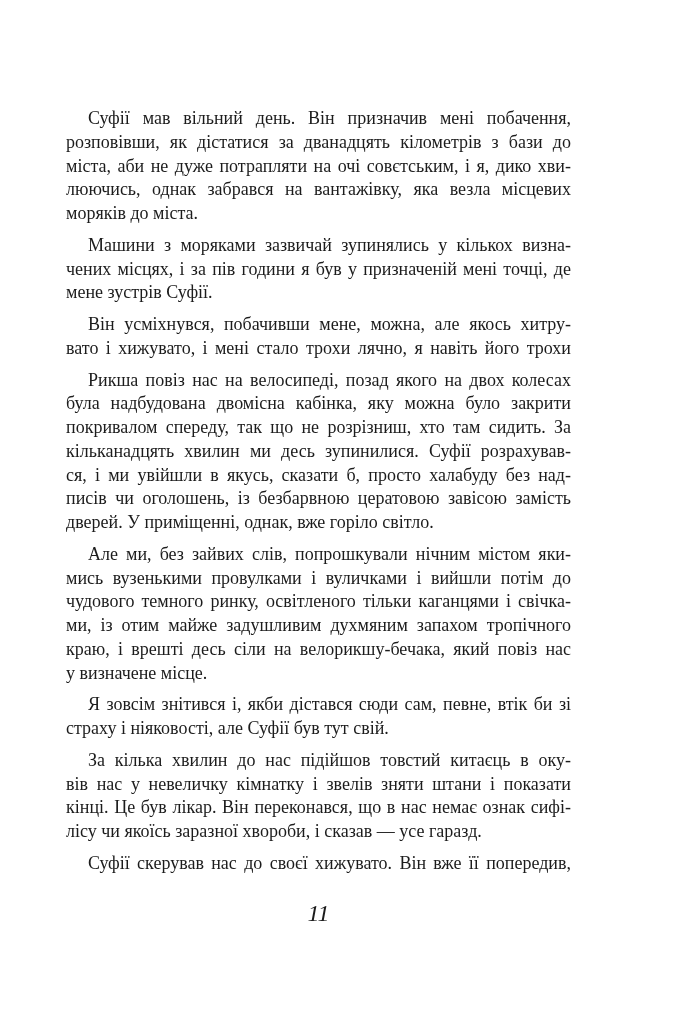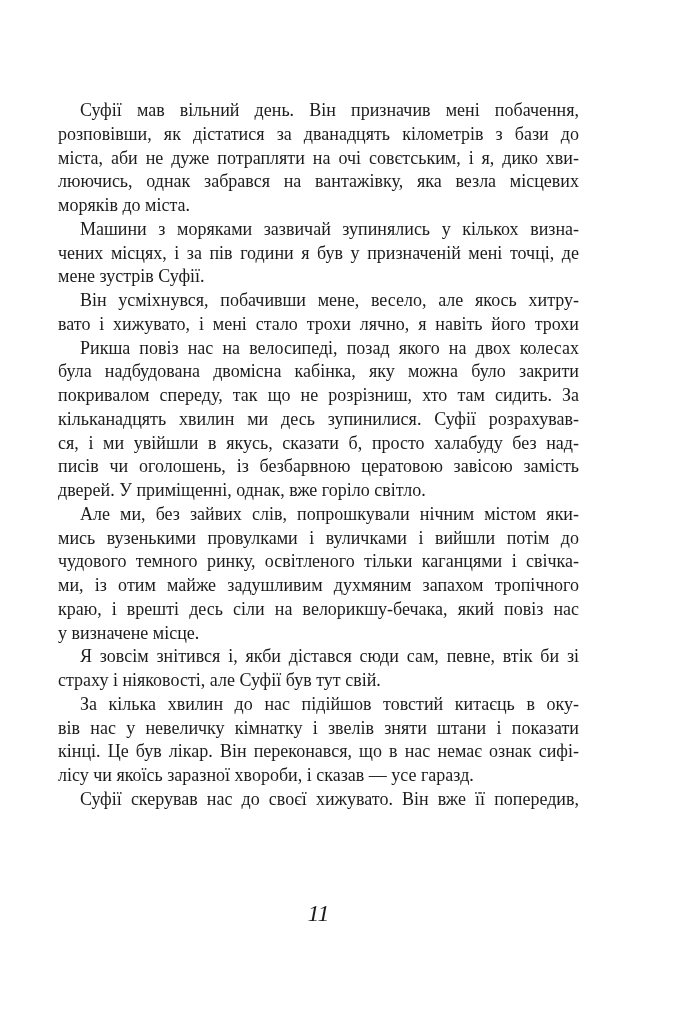--- a/index.html
+++ b/index.html
@@ -22,21 +22,21 @@
   .text-block {
     position: absolute;
     left: 58px;
     top: 99px;
     width: 521px;
     font-size: 18px;
     line-height: 23.75px;
     color: #1c1c1c;
   }
   .paragraph {
-    margin: 0;
+    margin: 8px;
     padding: 0;
   }
   .line {
     text-align: justify;
     text-align-last: justify;
   }
   .line.first {
     text-indent: 22px;
   }
   .line.last {
@@ -65,21 +65,21 @@
         <div class="line">міста, аби не дуже потрапляти на очі совєтським, і я, дико хви-</div>
         <div class="line">люючись, однак забрався на вантажівку, яка везла місцевих</div>
         <div class="line last">моряків до міста.</div>
       </div>
       <div class="paragraph">
         <div class="line first">Машини з моряками зазвичай зупинялись у кількох визна-</div>
         <div class="line">чених місцях, і за пів години я був у призначеній мені точці, де</div>
         <div class="line last">мене зустрів Суфії.</div>
       </div>
       <div class="paragraph">
-        <div class="line first">Він усміхнувся, побачивши мене, весело, але якось хитру-</div>
+        <div class="line first">Він усміхнувся, побачивши мене, можна, але якось хитру-</div>
         <div class="line">вато і хижувато, і мені стало трохи лячно, я навіть його трохи</div>
       </div>
       <div class="paragraph">
         <div class="line first">Рикша повіз нас на велосипеді, позад якого на двох колесах</div>
         <div class="line">була надбудована двомісна кабінка, яку можна було закрити</div>
         <div class="line">покривалом спереду, так що не розрізниш, хто там сидить. За</div>
         <div class="line">кільканадцять хвилин ми десь зупинилися. Суфії розрахував-</div>
         <div class="line">ся, і ми увійшли в якусь, сказати б, просто халабуду без над-</div>
         <div class="line">писів чи оголошень, із безбарвною цератовою завісою замість</div>
         <div class="line last">дверей. У приміщенні, однак, вже горіло світло.</div>

